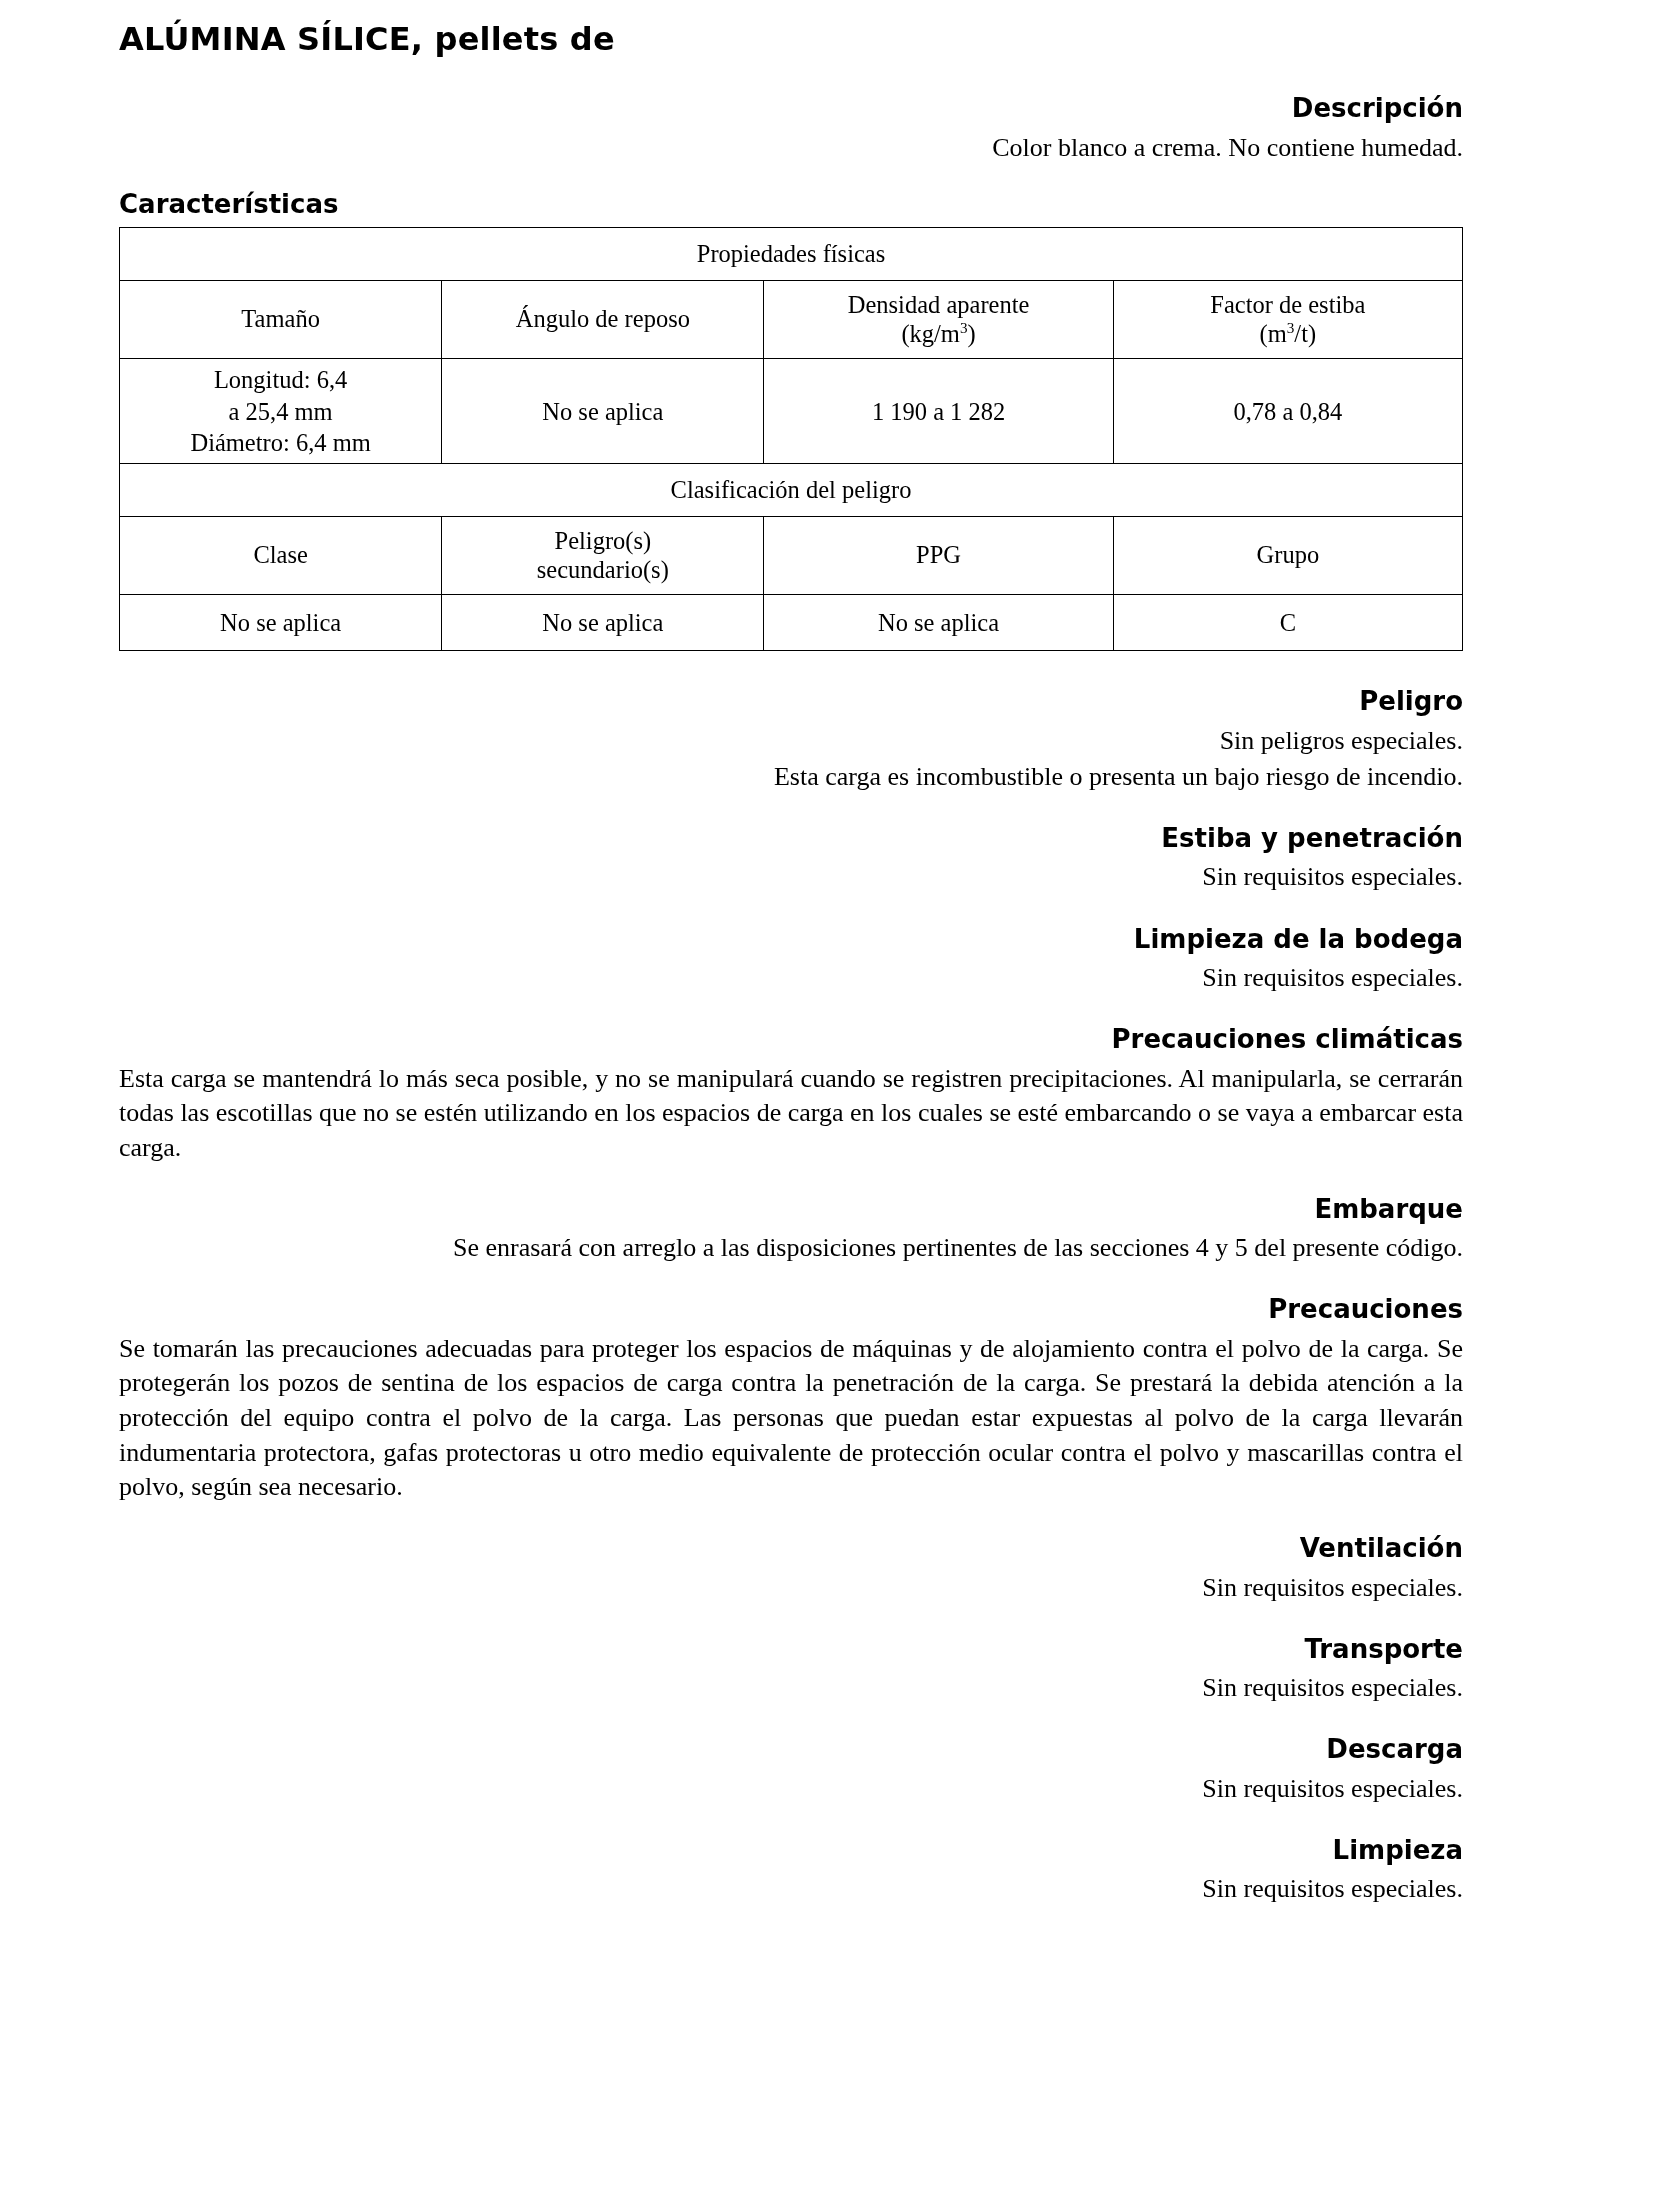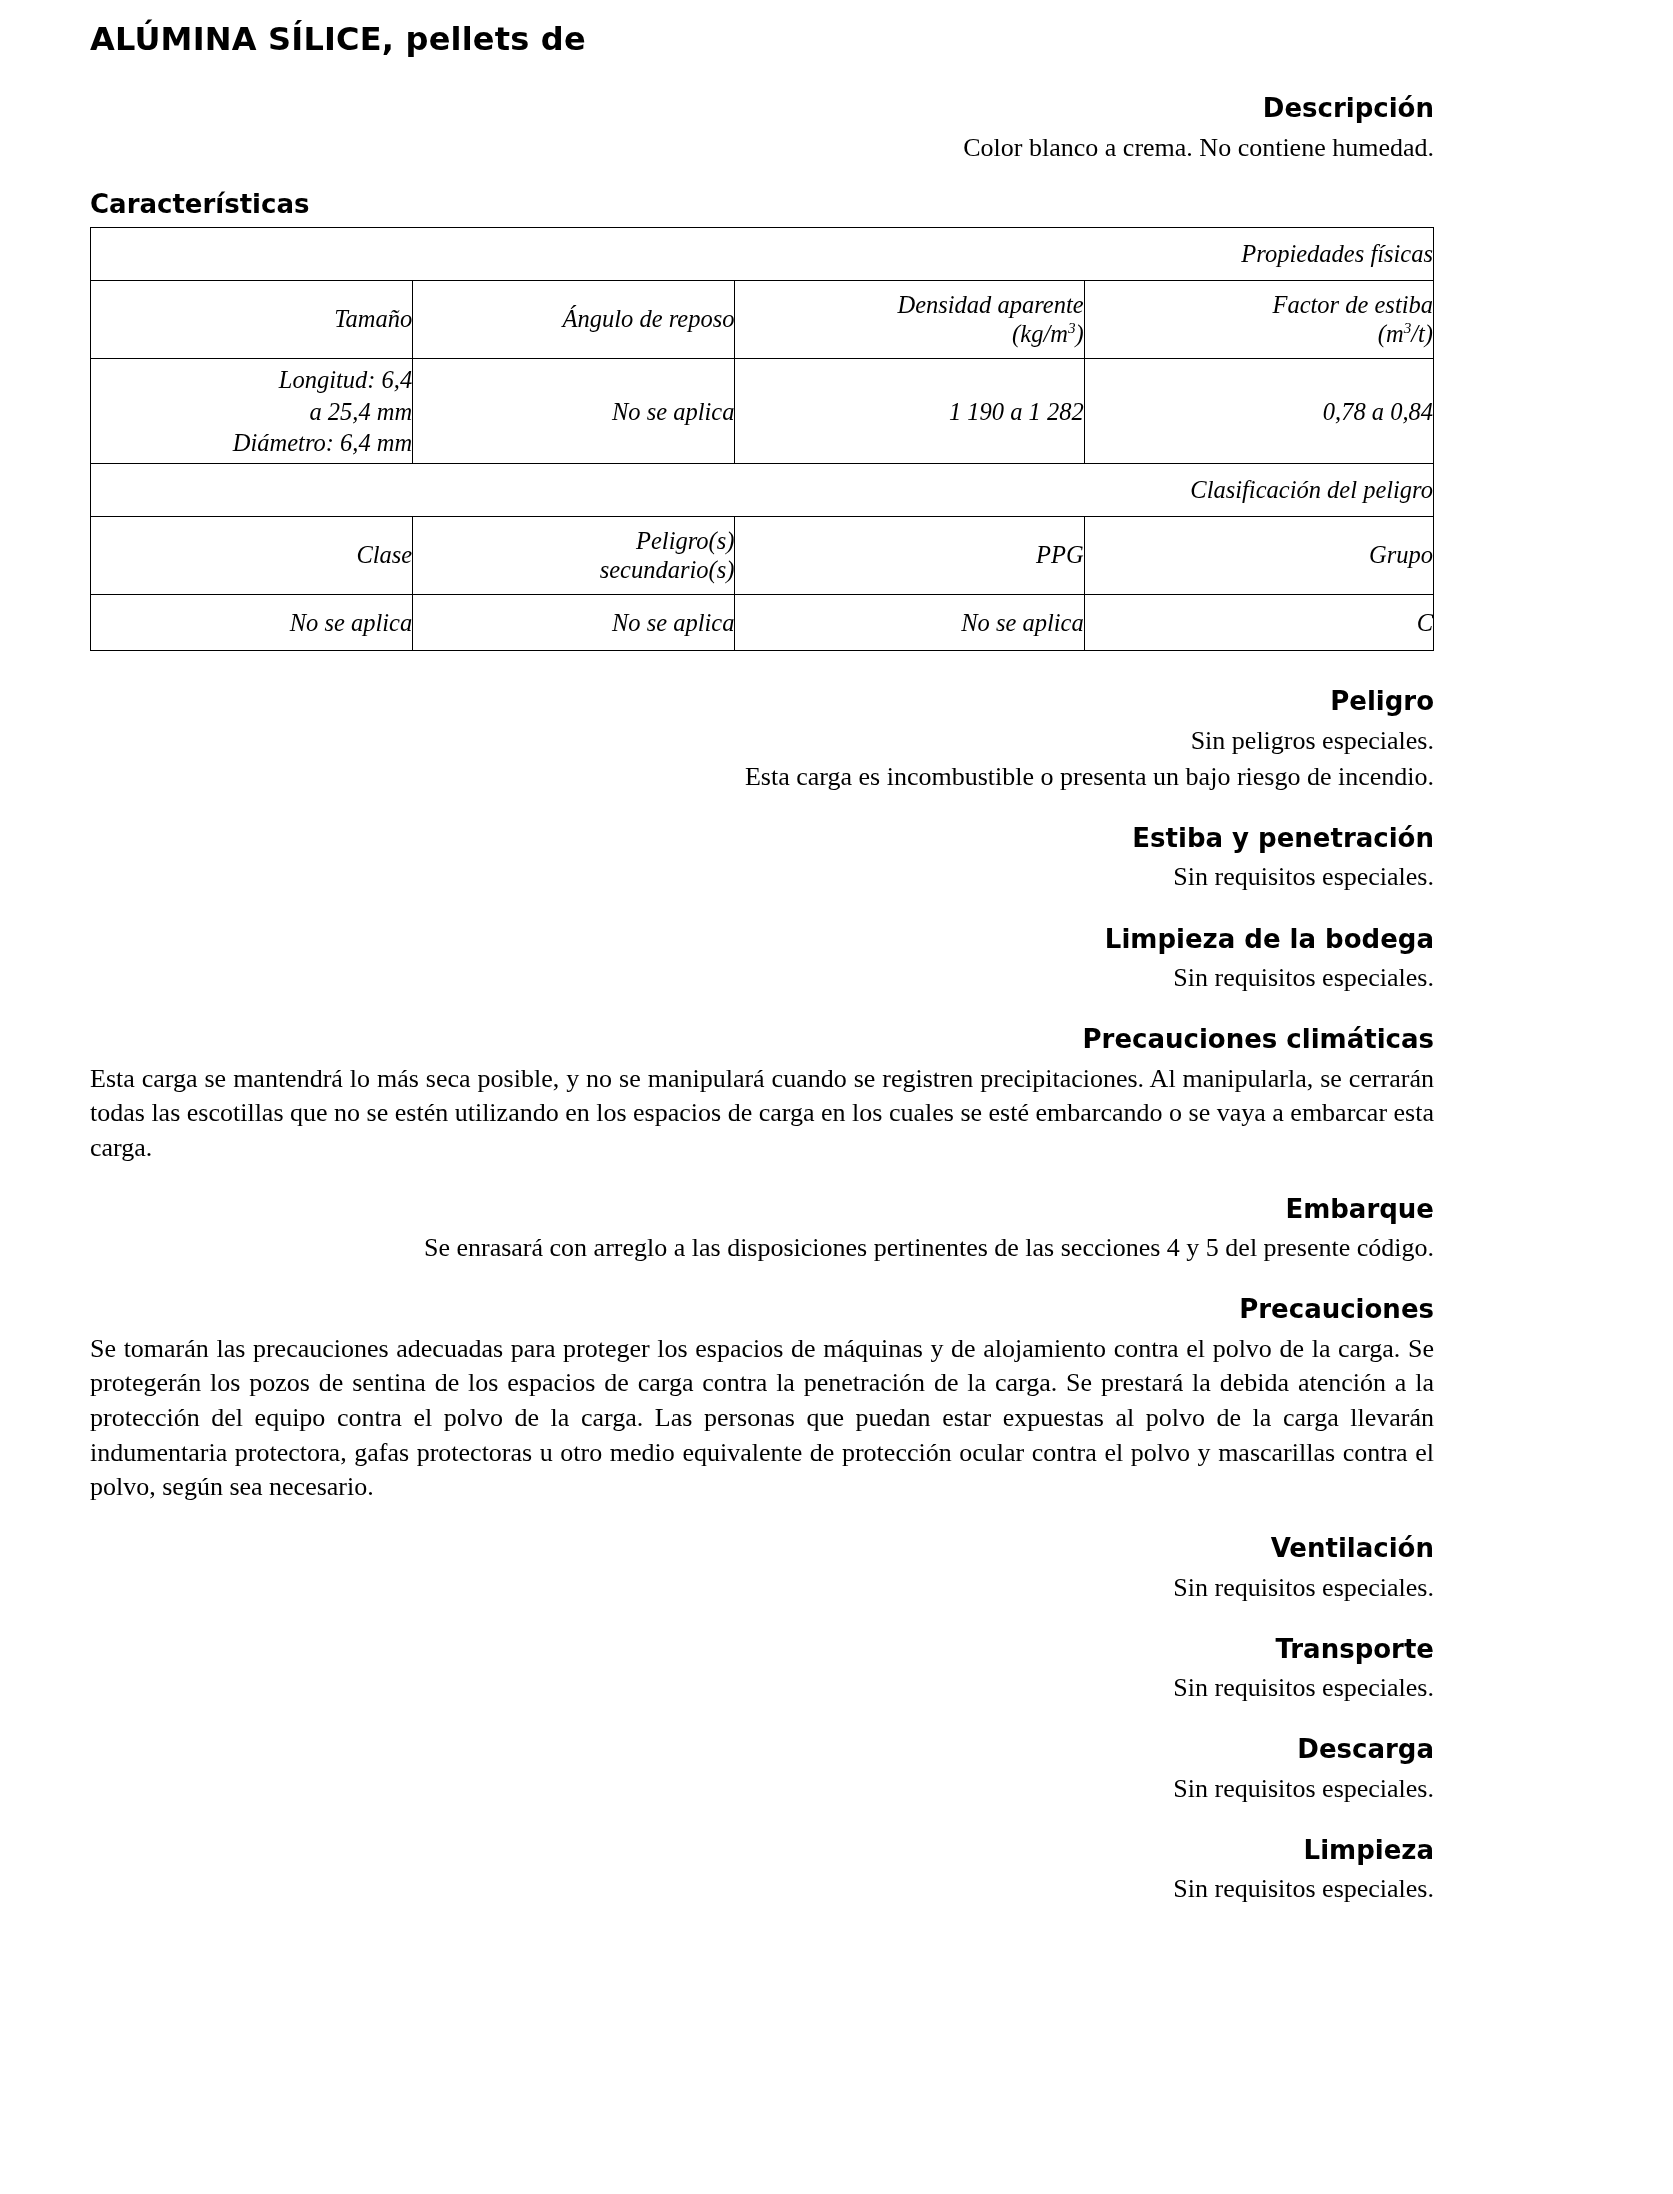--- a/index.html
+++ b/index.html
@@ -17,21 +17,21 @@
   .page {
     position: relative;
     width: 1673px;
     height: 2194px;
     box-sizing: border-box;
     padding: 22px 0 0 0;
     background: #ffffff;
   }
   .content {
     width: 1344px;
-    margin-left: 90px;
+    margin-left: 119px;
   }
   .doc-title {
     font-family: "DejaVu Sans", sans-serif;
     font-weight: bold;
     font-size: 32px;
     letter-spacing: 0.2px;
     margin: 0 0 36px 0;
     line-height: 1.1;
   }
   h2.section-heading {
@@ -70,26 +70,25 @@
   }
   table.props {
     border-collapse: collapse;
     width: 1344px;
     table-layout: fixed;
     margin-bottom: 35px;
   }
   table.props td, table.props th {
     border: 1.6px solid #000000;
     padding: 0;
-    text-align: right;
+    text-align: center;
     vertical-align: middle;
     font-size: 24.5px;
     font-weight: normal;
     font-family: "Liberation Serif", serif;
-    font-style: italic;
   }
   .banner {
     font-family: "DejaVu Sans", sans-serif;
     font-weight: bold;
     font-size: 26px;
     height: 52px;
   }
   .colhead {
     font-family: "DejaVu Sans", sans-serif;
     font-weight: bold;

